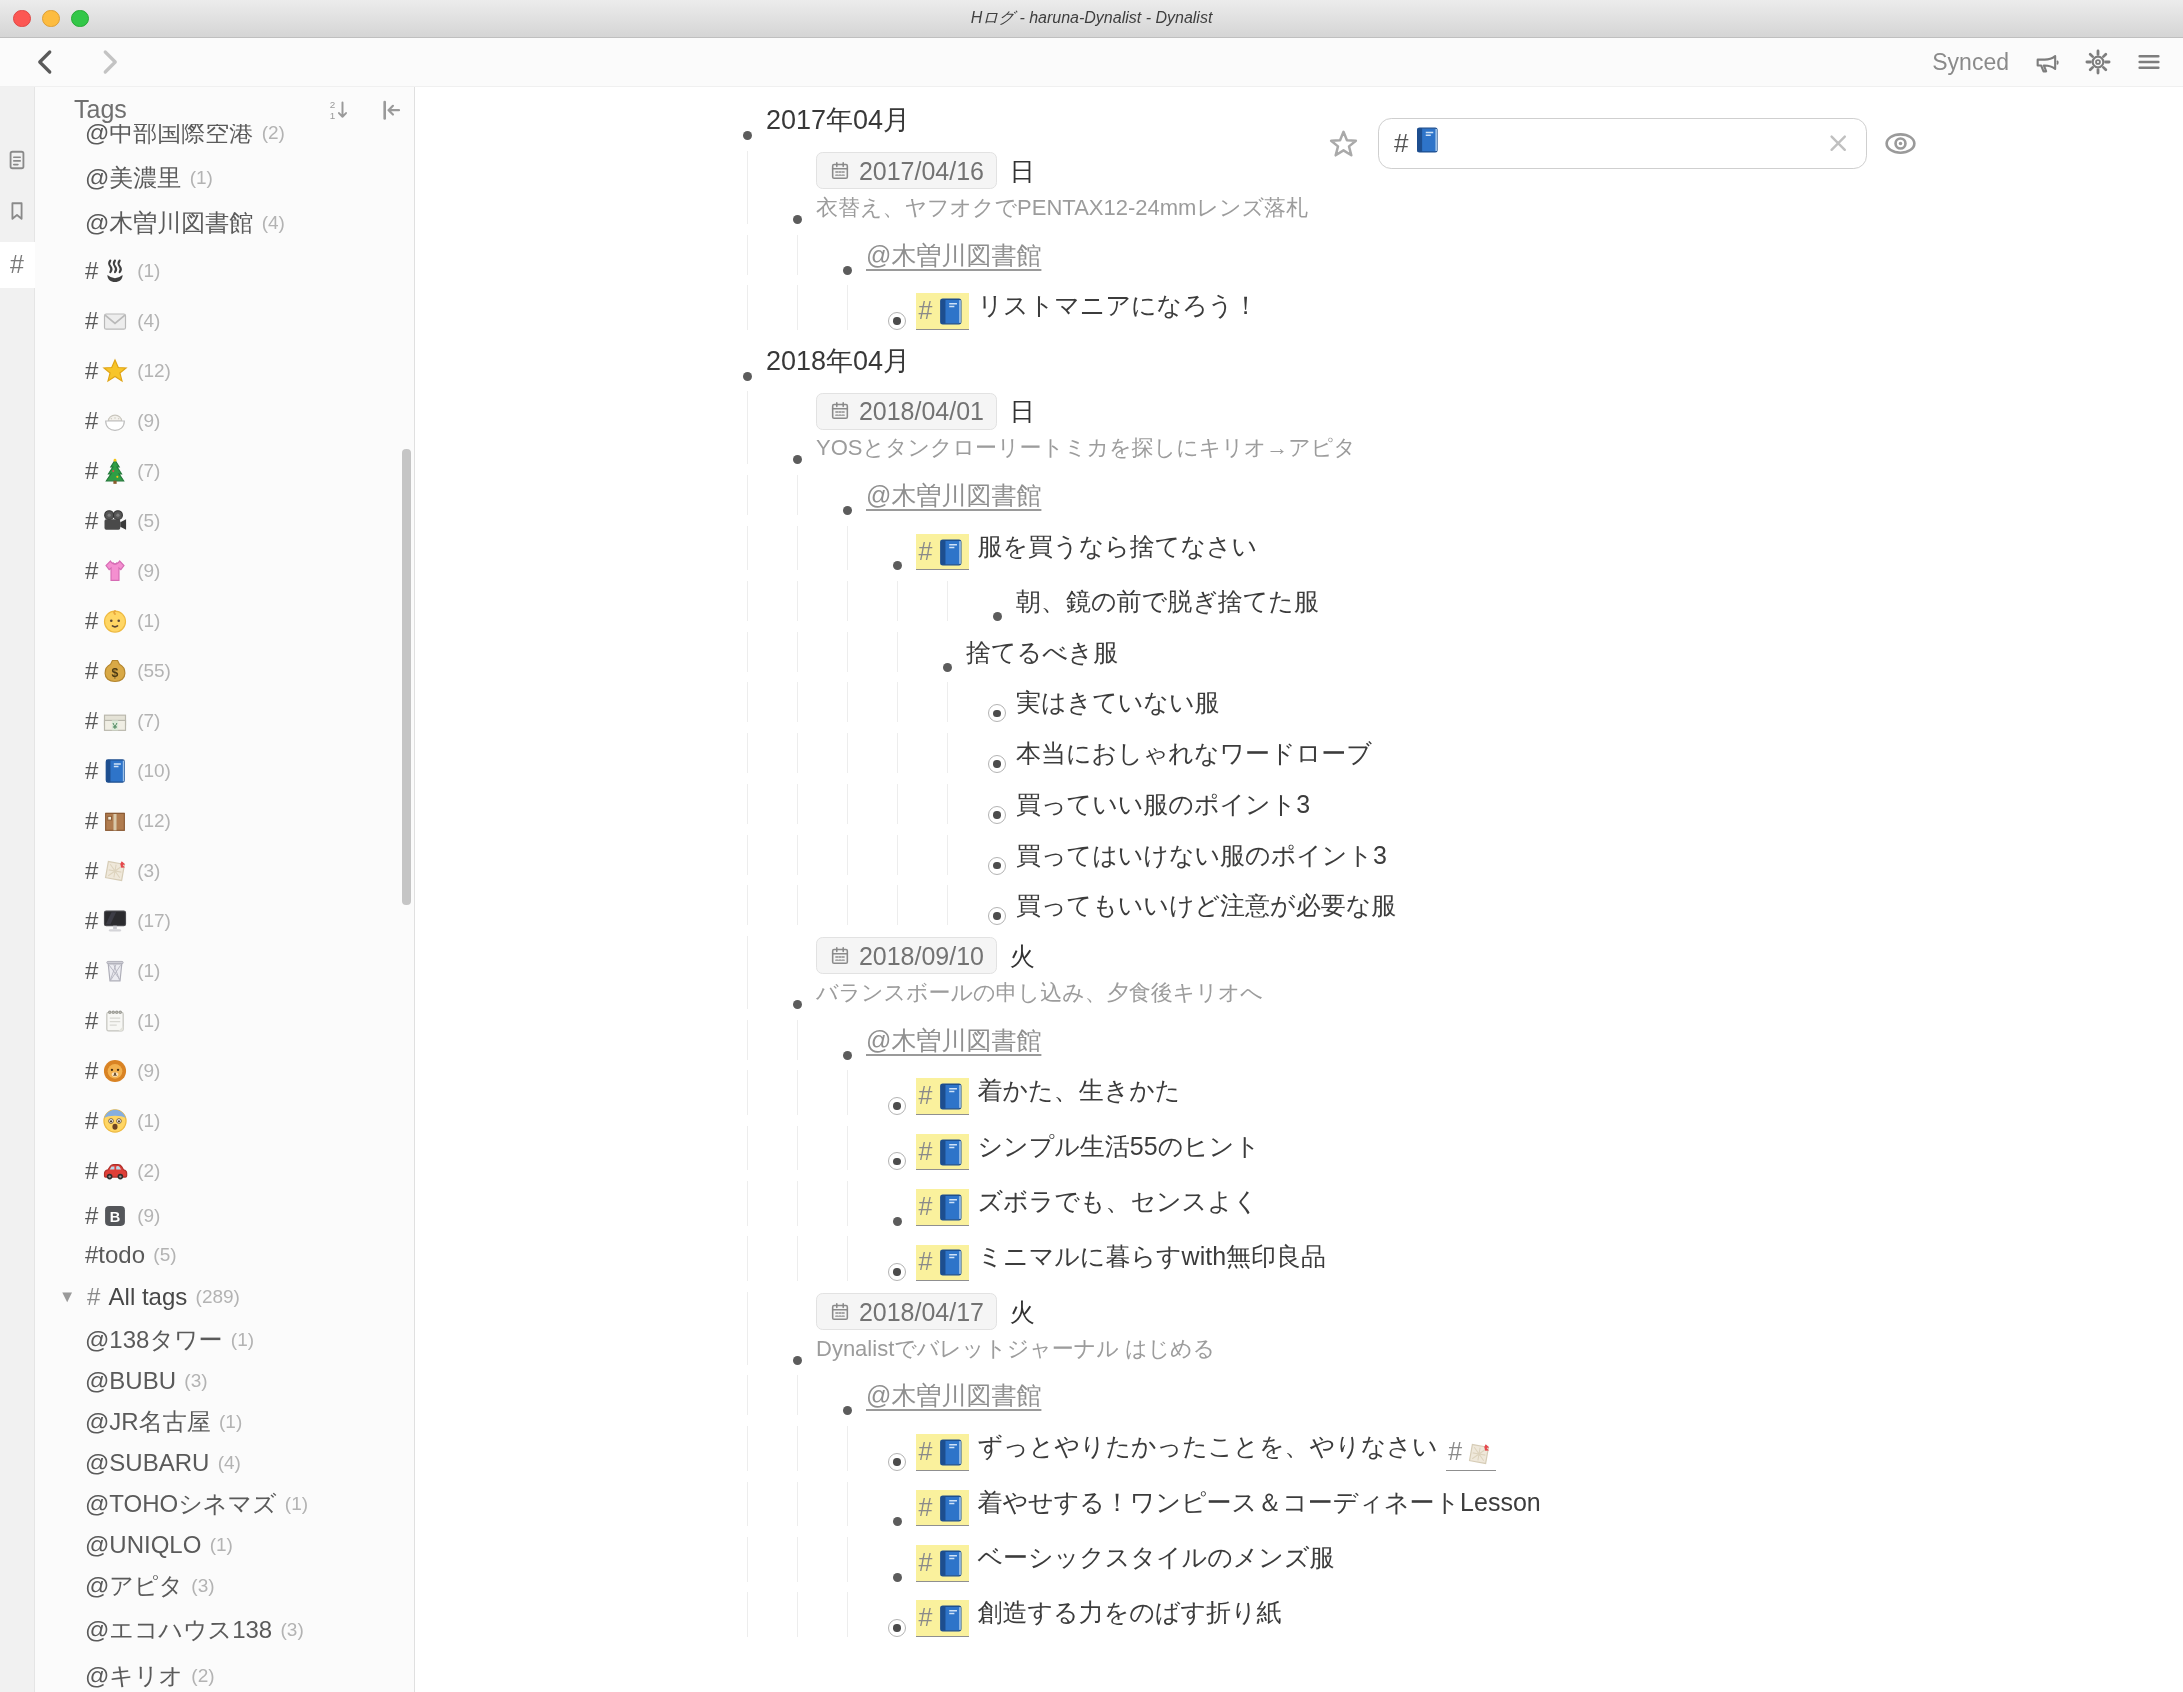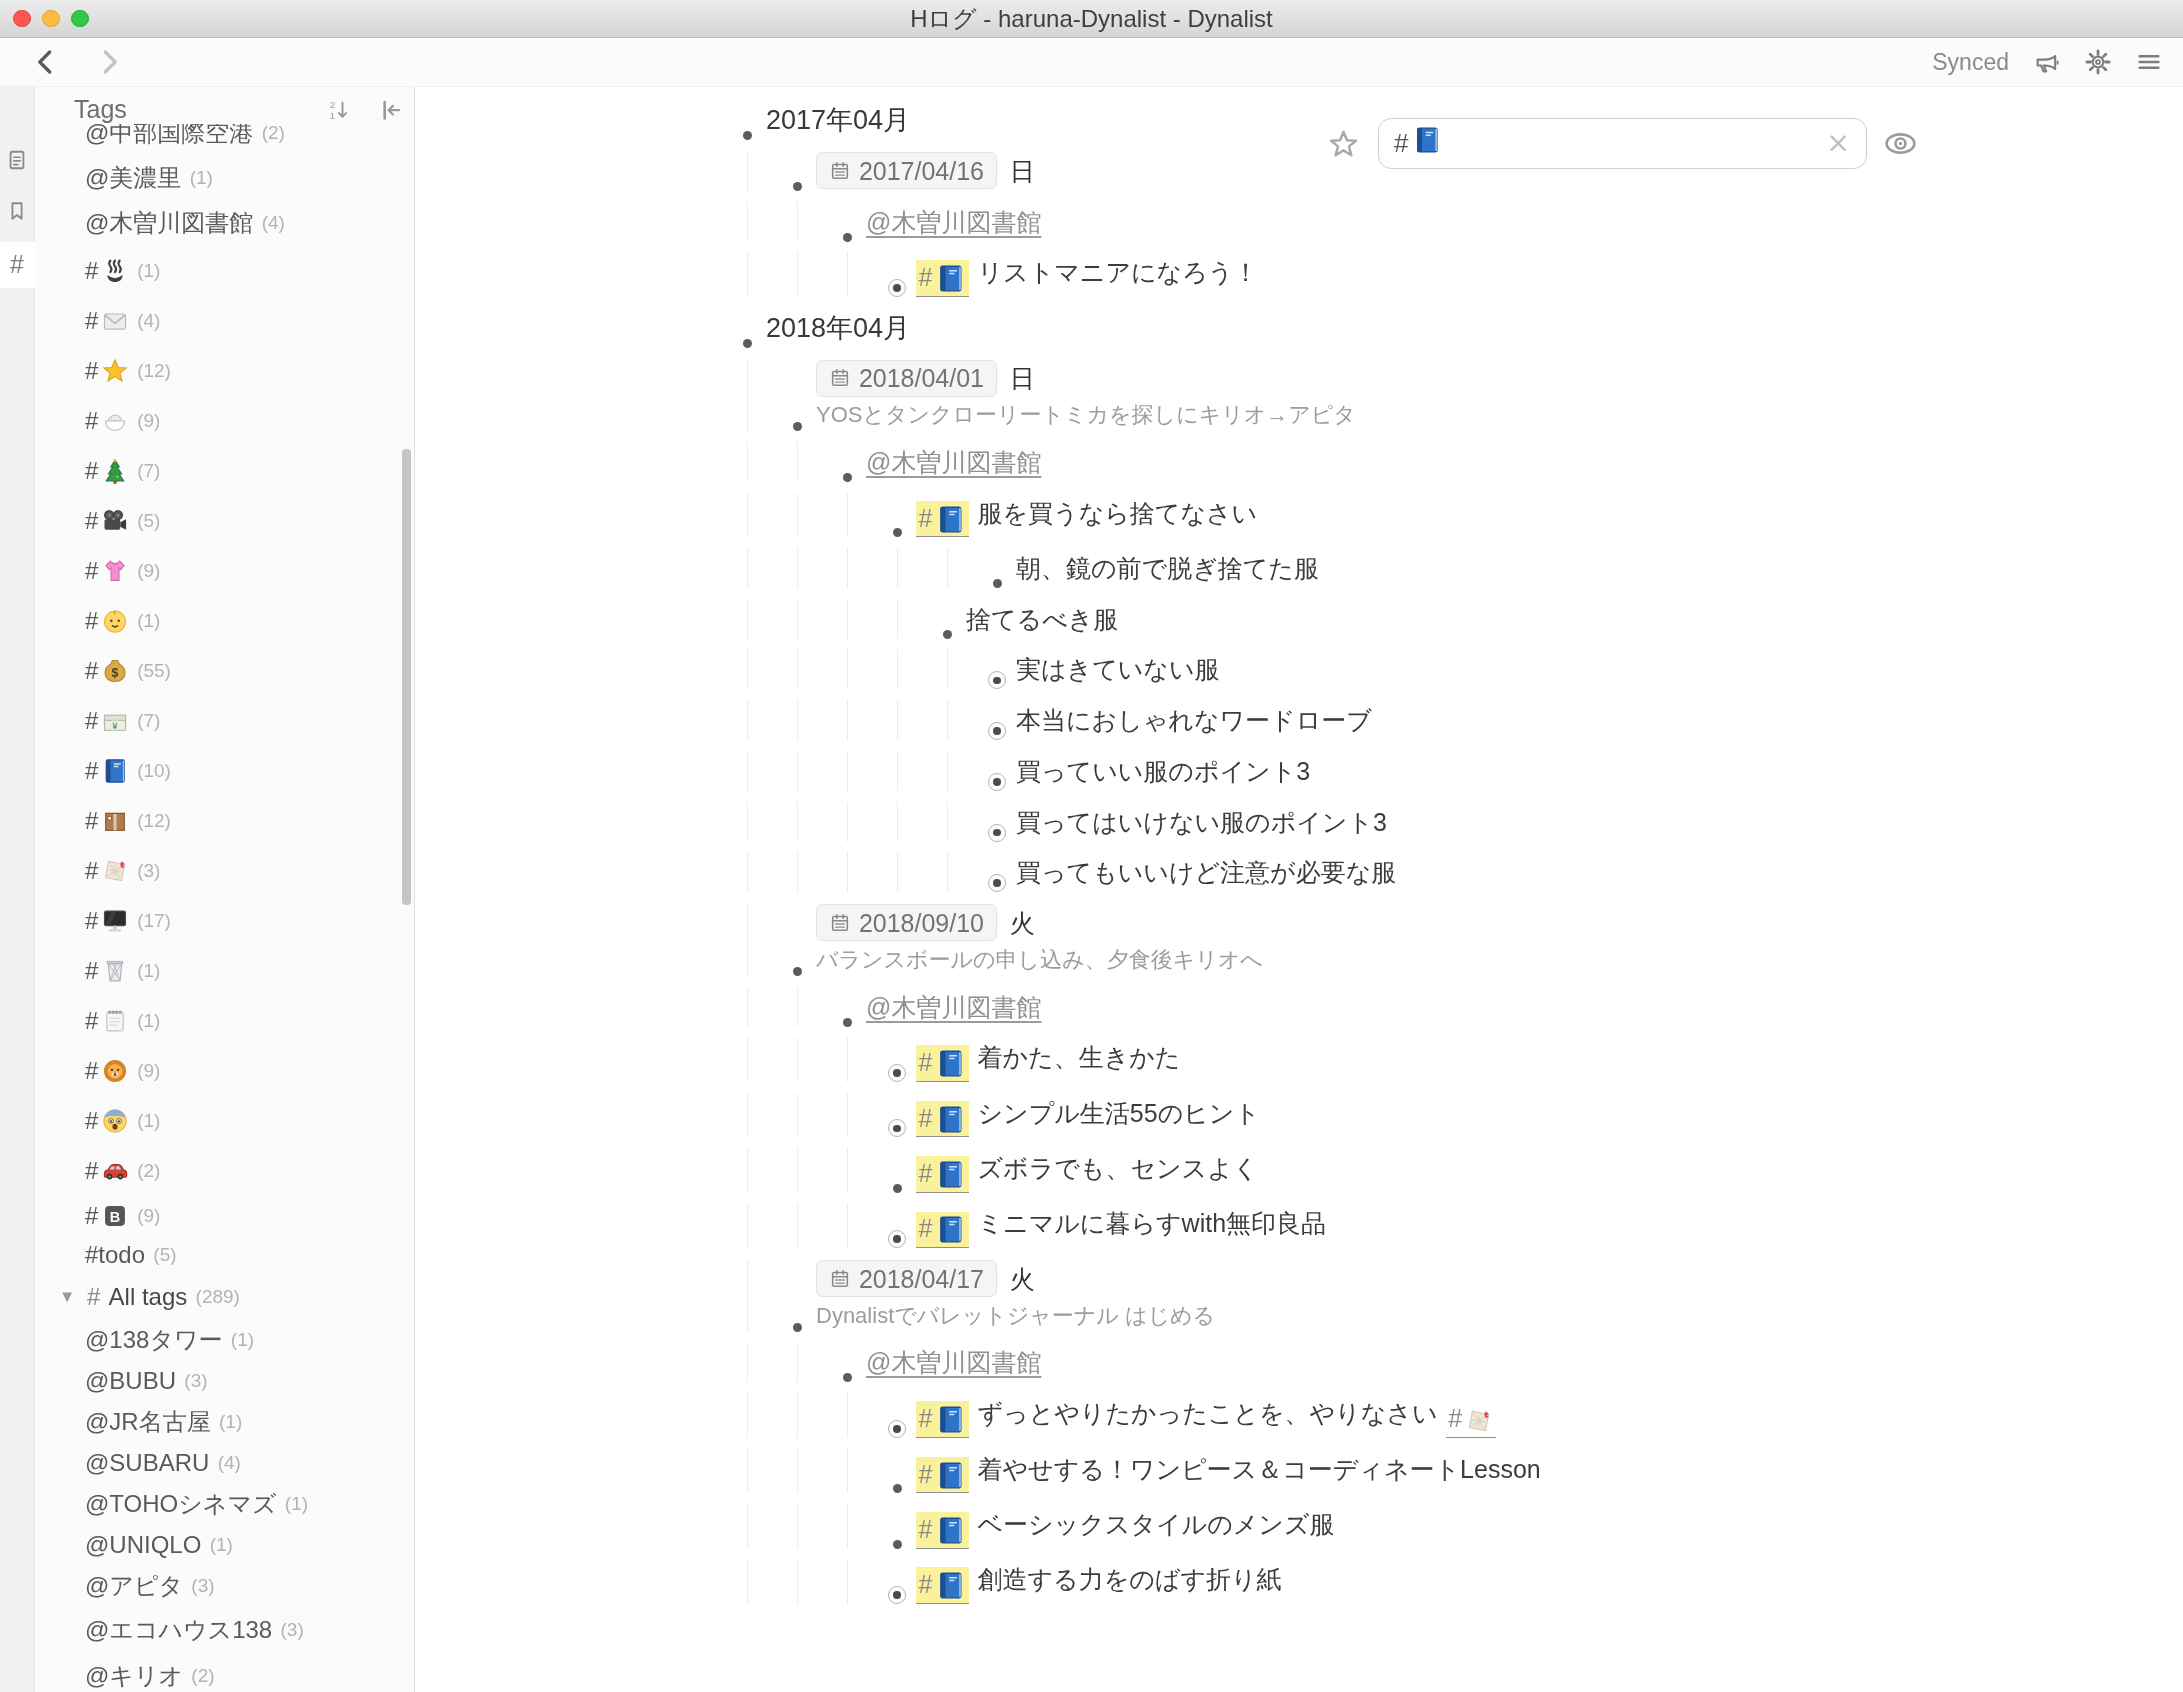--- a/index.html
+++ b/index.html
@@ -3,21 +3,21 @@
 <meta charset="utf-8">
 <style>
   * { margin:0; padding:0; box-sizing:border-box; }
   html,body { width:2183px; height:1692px; overflow:hidden;
     font-family:"Liberation Sans","DejaVu Sans",sans-serif; background:#fff; }
 
   
   .titlebar { height:38px; background:linear-gradient(#ececec,#d5d5d5);
     border-bottom:0.8px solid #bfbfbf; position:relative; display:flex;
     align-items:center; justify-content:center; }
-  .title-text { font-size:24px; font-weight:500; color:#3f3f3f; }
+  .title-text { font-size:16px; font-weight:500; color:#3f3f3f;font-style:italic; }
   .lights { position:absolute; left:13.2px; top:10px; display:flex; gap:11.6px; }
   .light { width:17.4px; height:17.4px; border-radius:50%; }
   .light.red { background:#fc5753; border:0.8px solid #df4744; }
   .light.yellow { background:#fdbc40; border:0.8px solid #de9f34; }
   .light.green { background:#33c748; border:0.8px solid #27aa35; }
 
   .toolbar { height:49px; background:#fbfbfb; border-bottom:0.8px solid #f0f0f0;
     display:flex; align-items:center; }
   .nav-arrows { display:flex; gap:33px; padding-left:31px; }
   .nav-btn { width:30px; height:30px; display:flex; align-items:center; justify-content:center; }
@@ -529,20 +529,21 @@
                   <svg width="22" height="22" viewBox="0 0 24 24">
                     <rect x="4" y="5" width="16" height="15" rx="1.5" fill="none" stroke="#8a8a8a" stroke-width="1.7" stroke-linecap="round" stroke-linejoin="round"></rect>
                     <path d="M4 9.5h16M8.5 3v4M15.5 3v4" fill="none" stroke="#8a8a8a" stroke-width="1.7" stroke-linecap="round" stroke-linejoin="round"></path>
                     <path d="M7.5 13h2M11 13h2M14.5 13h2M7.5 16.5h2M11 16.5h2M14.5 16.5h2" fill="none" stroke="#8a8a8a" stroke-width="1.6" stroke-linecap="round" stroke-linejoin="round"></path>
                   </svg>
                 </span>
                 <span>2017/04/16</span>
               </span>
               <span class="dayname">日</span>
             </span>
+            <div class="note">衣替え、ヤフオクでPENTAX12-24mmレンズ落札</div>
           </span>
         </div>
         <div class="row">
           <span class="guide"></span>
           <span class="guide"></span>
           <span class="bullet-box">
             <span class="b-dot"></span>
           </span>
           <span class="row-content"><span class="at-link">@木曽川図書館</span></span>
         </div>

